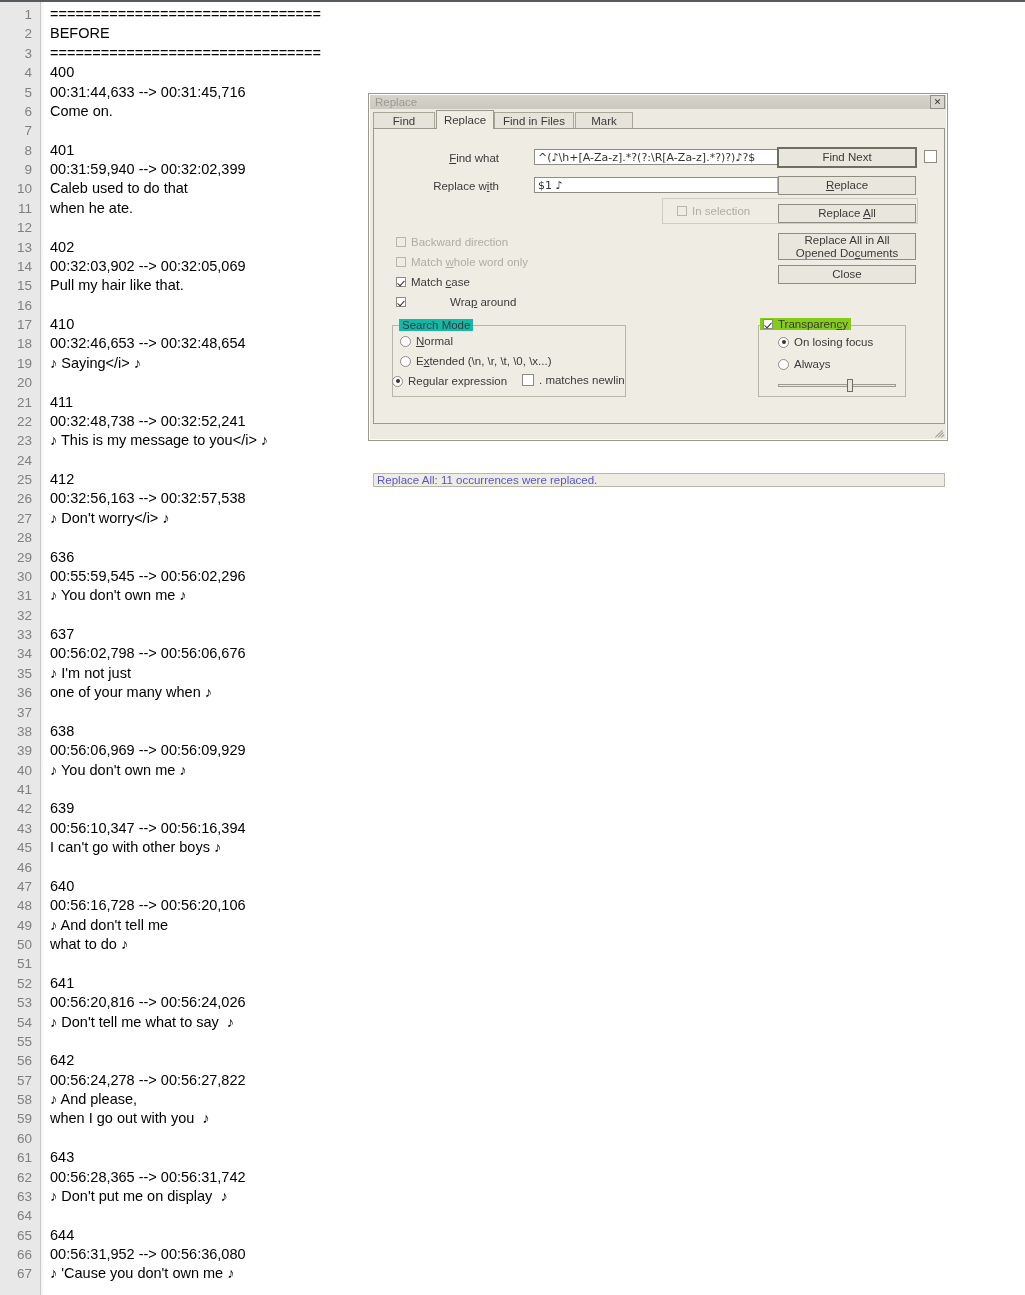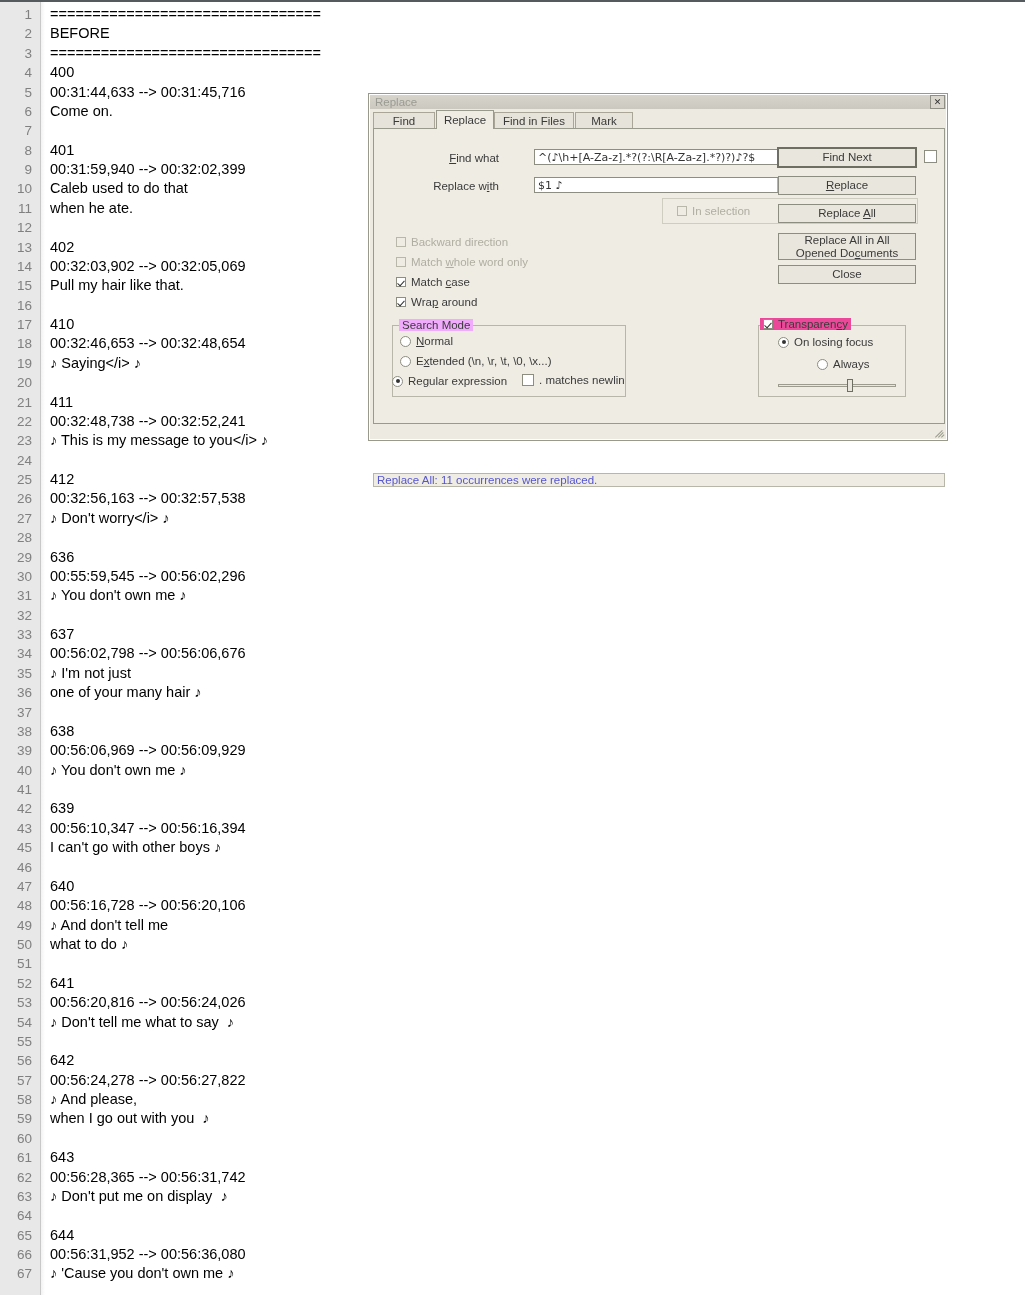--- a/index.html
+++ b/index.html
@@ -162,21 +162,21 @@
   .rd.checked:after{
     content:"";position:absolute;left:2.5px;top:2.5px;width:4px;height:4px;
     border-radius:50%;background:#333;
   }
 
   
   .group{
     position:absolute;border:1px solid #b8b5a9;box-sizing:border-box;
   }
   .group-title{
-    position:absolute;background:#f0abfc;padding:0 3px;
+    position:absolute;background:#14b8a6;padding:0 3px;
     font-size:11.5px;color:#3a3a3a;top:-7px;left:6px;
     font-family:"Liberation Sans", sans-serif;
   }
 
   
   .slider-track{
     position:absolute;height:3px;background:#e9e6dd;
     border:1px solid #9d9a8f;box-sizing:border-box;
   }
   .slider-thumb{
@@ -237,21 +237,21 @@
       <div class="code-row"><span class="ln">26</span><span class="ctext">00:32:56,163 --&gt; 00:32:57,538</span></div>
       <div class="code-row"><span class="ln">27</span><span class="ctext">♪ Don't worry&lt;/i&gt; ♪</span></div>
       <div class="code-row"><span class="ln">28</span><span class="ctext"></span></div>
       <div class="code-row"><span class="ln">29</span><span class="ctext">636</span></div>
       <div class="code-row"><span class="ln">30</span><span class="ctext">00:55:59,545 --&gt; 00:56:02,296</span></div>
       <div class="code-row"><span class="ln">31</span><span class="ctext">♪ You don't own me ♪</span></div>
       <div class="code-row"><span class="ln">32</span><span class="ctext"></span></div>
       <div class="code-row"><span class="ln">33</span><span class="ctext">637</span></div>
       <div class="code-row"><span class="ln">34</span><span class="ctext">00:56:02,798 --&gt; 00:56:06,676</span></div>
       <div class="code-row"><span class="ln">35</span><span class="ctext">♪ I'm not just</span></div>
-      <div class="code-row"><span class="ln">36</span><span class="ctext">one of your many hair ♪</span></div>
+      <div class="code-row"><span class="ln">36</span><span class="ctext">one of your many when ♪</span></div>
       <div class="code-row"><span class="ln">37</span><span class="ctext"></span></div>
       <div class="code-row"><span class="ln">38</span><span class="ctext">638</span></div>
       <div class="code-row"><span class="ln">39</span><span class="ctext">00:56:06,969 --&gt; 00:56:09,929</span></div>
       <div class="code-row"><span class="ln">40</span><span class="ctext">♪ You don't own me ♪</span></div>
       <div class="code-row"><span class="ln">41</span><span class="ctext"></span></div>
       <div class="code-row"><span class="ln">42</span><span class="ctext">639</span></div>
       <div class="code-row"><span class="ln">43</span><span class="ctext">00:56:10,347 --&gt; 00:56:16,394</span></div>
       <div class="code-row"><span class="ln">45</span><span class="ctext">I can't go with other boys ♪</span></div>
       <div class="code-row"><span class="ln">46</span><span class="ctext"></span></div>
       <div class="code-row"><span class="ln">47</span><span class="ctext">640</span></div>
@@ -347,21 +347,21 @@
       <span class="lbl disabled">Backward direction</span>
     </div>
     <div class="cbrow" style="left:22px;top:127px;">
       <span class="cb disabled"></span>
       <span class="lbl disabled">Match <span class="u">w</span>hole word only</span>
     </div>
     <div class="cbrow" style="left:22px;top:147px;">
       <span class="cb checked"></span>
       <span class="lbl">Match <span class="u">c</span>ase</span>
     </div>
-    <div class="cbrow" style="left:22px;top:167px;">
+    <div class="cbrow" style="left:22px;top:167px;gap:39px;">
       <span class="cb checked"></span>
       <span class="lbl">Wra<span class="u">p</span> around</span>
     </div>
 
     <div class="group" style="left:18px;top:196px;width:234px;height:72px;">
       <span class="group-title">Search Mode</span>
     </div>
     <div class="cbrow" style="left:26px;top:206px;">
       <span class="rd"></span>
       <span class="lbl"><span class="u">N</span>ormal</span>
@@ -373,29 +373,29 @@
     <div class="cbrow" style="left:18px;top:246px;justify-content:space-between;">
       <span class="rd checked"></span>
       <span class="lbl">Re<span class="u">g</span>ular expression</span>
     </div>
     <div style="position:absolute;left:148px;top:243px;width:103px;height:16px;overflow:hidden;display:flex;align-items:center;">
       <span class="cb" style="width:12px;height:12px;"></span>
       <span class="lbl" style="font-size:11.5px;white-space:nowrap;">. matches newline</span>
     </div>
 
     <div class="group" style="left:384px;top:196px;width:148px;height:72px;"></div>
-    <div class="cbrow" style="left:386px;top:189px;background:#ec4899;padding:0 3px;">
+    <div class="cbrow" style="left:386px;top:189px;background:#84cc16;padding:0 3px;">
       <span class="cb checked"></span>
       <span class="lbl">Transparen<span class="u">c</span>y</span>
     </div>
     <div class="cbrow" style="left:404px;top:207px;">
       <span class="rd checked"></span>
       <span class="lbl">On losing focus</span>
     </div>
-    <div class="cbrow" style="left:404px;top:229px;margin-left:39px;">
+    <div class="cbrow" style="left:404px;top:229px;">
       <span class="rd"></span>
       <span class="lbl">Always</span>
     </div>
     <div class="slider-track" style="left:404px;top:255px;width:118px;"></div>
     <div class="slider-thumb" id="transp-thumb" style="left: 473.44px; top: 250px;"></div>
 
   </div>
 
   <div id="dlg-status">
     <span class="msg">Replace All: 11 occurrences were replaced.</span>

